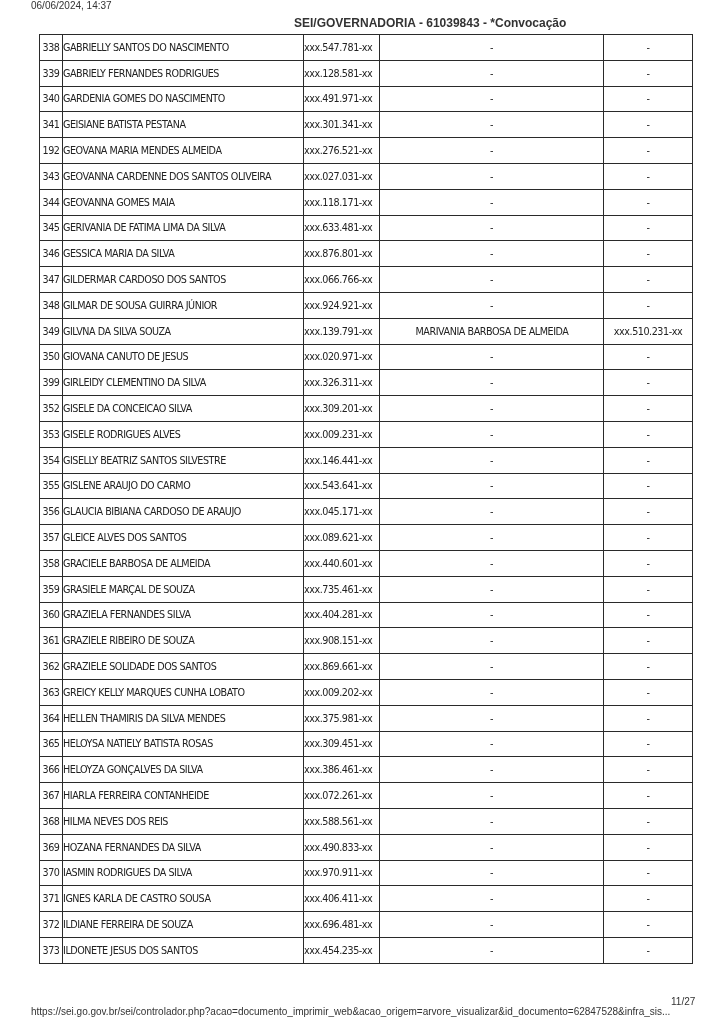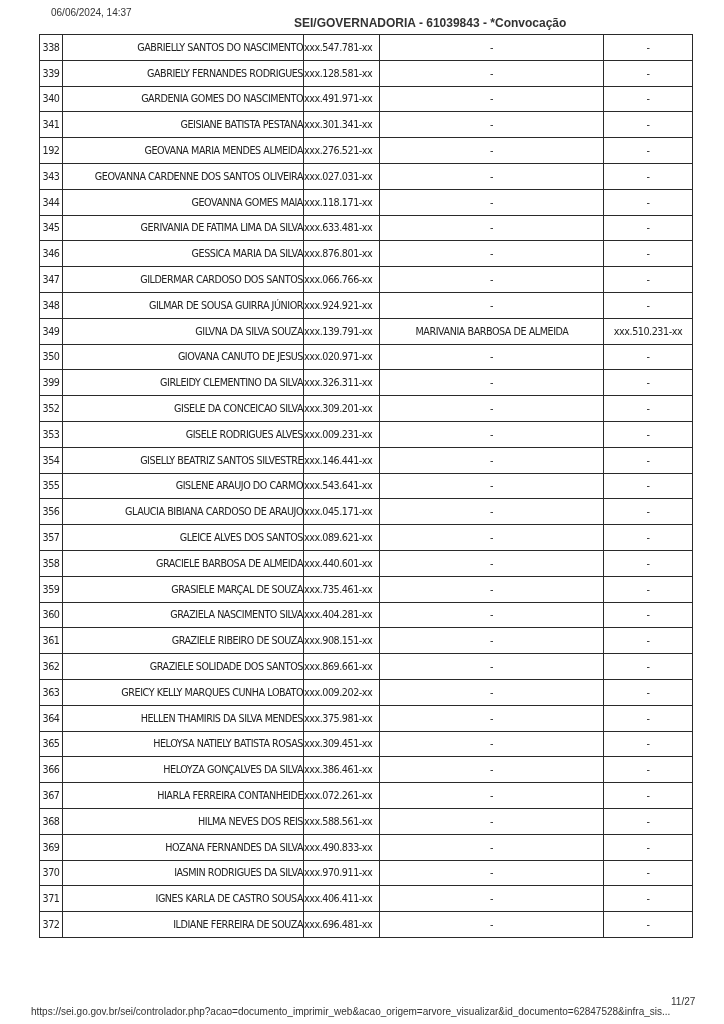--- a/index.html
+++ b/index.html
@@ -1,24 +1,24 @@
 <!DOCTYPE html>
 <html><head>
   <meta charset="utf-8">
   <style>
     html, body { margin: 0; padding: 0; background: #ffffff; }
     body { width: 724px; height: 1024px; position: relative; overflow: hidden; font-family: "Liberation Sans", sans-serif; color: #222; }
-    .hdr-date { position: absolute; left: 31px; top: 7px; font-size: 10px; color: #333; margin-left: 20px; }
+    .hdr-date { position: absolute; left: 31px; top: 0; font-size: 10px; color: #333; }
     .hdr-title { position: absolute; left: 294px; top: 16px; font-size: 12px; color: #333; font-weight: bold; }
     .ftr-url { position: absolute; left: 31px; top: 996px; font-size: 10px; color: #333; white-space: nowrap; margin-top: 10px; }
     .ftr-page { position: absolute; left: 671px; top: 996px; font-size: 10px; color: #333; }
     table.list { position: absolute; left: 39px; top: 34px; border-collapse: collapse; table-layout: fixed; width: 652px; }
     table.list td { border: 1.5px solid #2a2a2a; height: 24.8px; padding: 0; font-family: "DejaVu Sans", sans-serif; font-size: 9.6px; letter-spacing: -0.45px; color: #222; white-space: nowrap; overflow: hidden; vertical-align: middle; }
     td.c-num { width: 22px; text-align: center; margin-left: 14px; }
-    td.c-name { width: 240px; padding-left: 1px; text-align: right; }
+    td.c-name { width: 240px; padding-left: 1px; }
     td.c-cpf { width: 75px; padding-left: 2px; }
     td.c-rname { width: 223px; text-align: center; }
     td.c-rname.filled { text-align: center; padding-left: 1px; }
     td.c-rcpf { width: 88px; text-align: center; }
     td.dash { color: #666; }
   </style>
 </head>
 <body>
 
 <div class="hdr-date">06/06/2024, 14:37</div>
@@ -175,21 +175,21 @@
       </tr>
       <tr>
         <td class="c-num">359</td>
         <td class="c-name">GRASIELE MARÇAL DE SOUZA</td>
         <td class="c-cpf">xxx.735.461-xx</td>
         <td class="c-rname dash">-</td>
         <td class="c-rcpf dash">-</td>
       </tr>
       <tr>
         <td class="c-num">360</td>
-        <td class="c-name">GRAZIELA NASCIMENTO SILVA</td>
+        <td class="c-name">GRAZIELA FERNANDES SILVA</td>
         <td class="c-cpf">xxx.404.281-xx</td>
         <td class="c-rname dash">-</td>
         <td class="c-rcpf dash">-</td>
       </tr>
       <tr>
         <td class="c-num">361</td>
         <td class="c-name">GRAZIELE RIBEIRO DE SOUZA</td>
         <td class="c-cpf">xxx.908.151-xx</td>
         <td class="c-rname dash">-</td>
         <td class="c-rcpf dash">-</td>
@@ -264,17 +264,24 @@
         <td class="c-rname dash">-</td>
         <td class="c-rcpf dash">-</td>
       </tr>
       <tr>
         <td class="c-num">372</td>
         <td class="c-name">ILDIANE FERREIRA DE SOUZA</td>
         <td class="c-cpf">xxx.696.481-xx</td>
         <td class="c-rname dash">-</td>
         <td class="c-rcpf dash">-</td>
       </tr>
+      <tr>
+        <td class="c-num">373</td>
+        <td class="c-name">ILDONETE JESUS DOS SANTOS</td>
+        <td class="c-cpf">xxx.454.235-xx</td>
+        <td class="c-rname dash">-</td>
+        <td class="c-rcpf dash">-</td>
+      </tr>
     </tbody>
 </table>
 
 <div class="ftr-url">https://sei.go.gov.br/sei/controlador.php?acao=documento_imprimir_web&amp;acao_origem=arvore_visualizar&amp;id_documento=62847528&amp;infra_sis...</div>
 <div class="ftr-page">11/27</div>
 
 </body></html>

